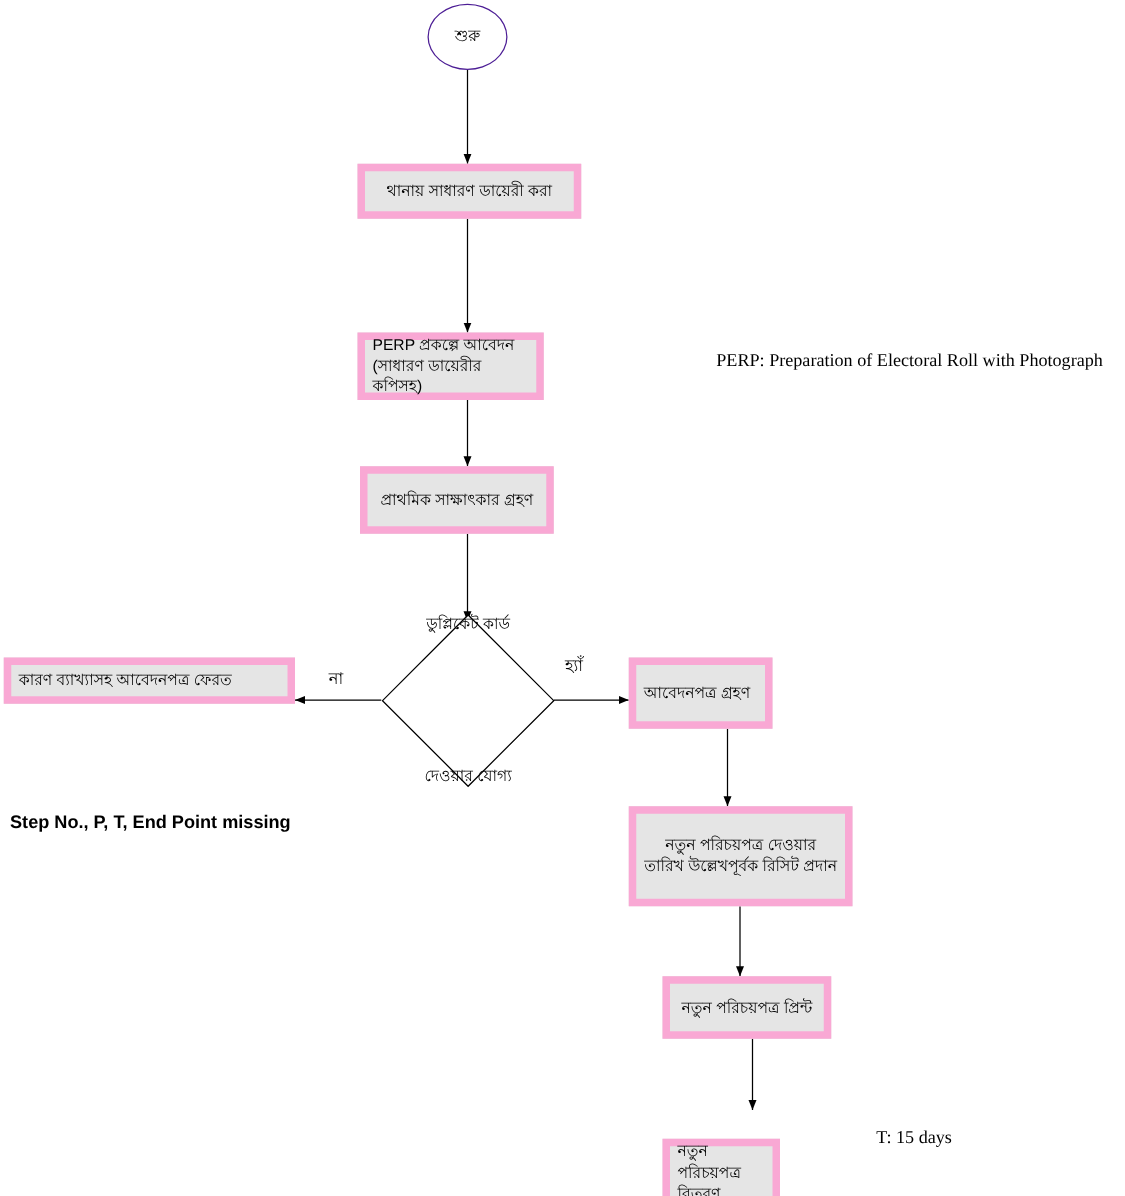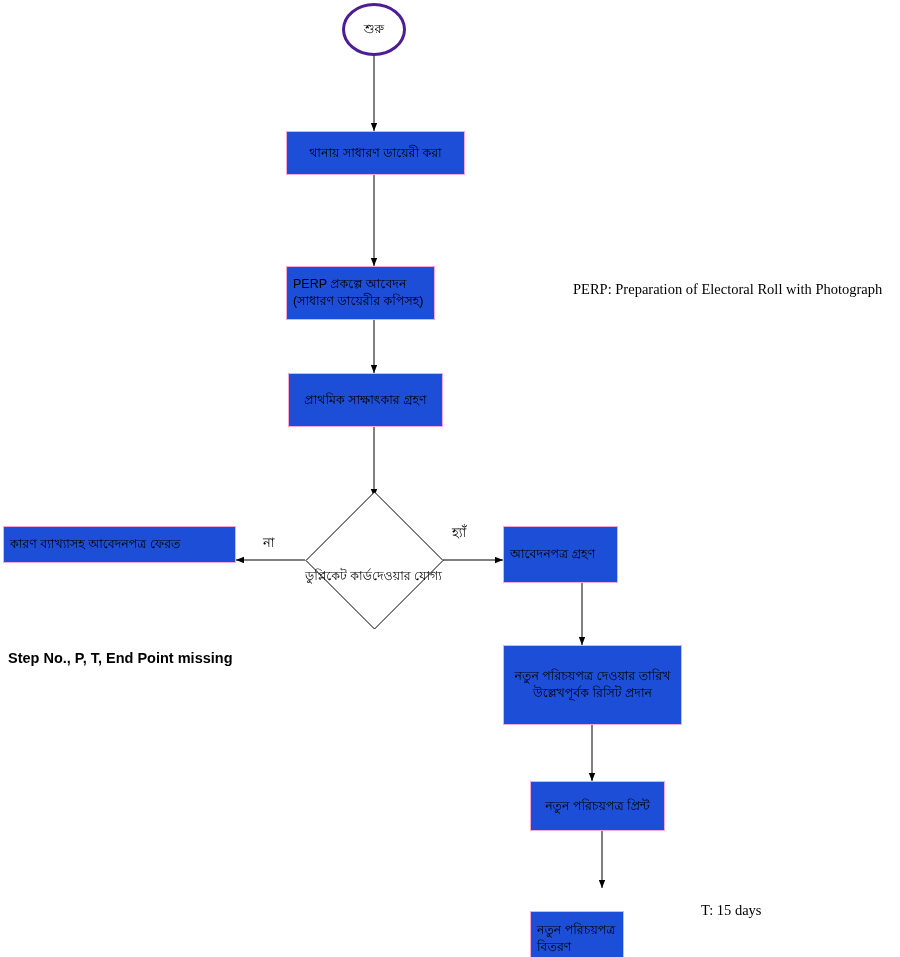--- a/index.html
+++ b/index.html
@@ -18,59 +18,59 @@
   #canvas {
     position: absolute;
     left: 0;
     top: 0;
     width: 900px;
     height: 957px;
   }
   .node {
     position: absolute;
     box-sizing: border-box;
-    border: 1px solid #f9a8d4;
-    background: #1d4ed8;
+    border: 6px solid #f9a8d4;
+    background: #e5e5e5;
     display: flex;
     align-items: center;
     justify-content: flex-start;
     padding: 2px 6px;
     font-family: "Liberation Sans", sans-serif;
     font-size: 12.5px;
     line-height: 1.35;
     color: #000000;
   }
   .node.center {
     justify-content: center;
     text-align: center;
   }
   .terminator {
     position: absolute;
     box-sizing: border-box;
-    border: 3px solid #4c1d95;
+    border: 1px solid #4c1d95;
     border-radius: 50%;
     background: #ffffff;
     display: flex;
     align-items: center;
     justify-content: center;
     font-size: 12.5px;
   }
   .decision {
     position: absolute;
   }
   .decision .diamond-label {
     position: absolute;
     left: 0;
-    top: 16px;
+    top: 0;
     width: 100%;
     height: 100%;
     display: flex;
-    flex-direction: row;
+    flex-direction: column;
     align-items: center;
-    justify-content: flex-start;
+    justify-content: space-between;
     text-align: center;
     font-size: 12.5px;
     line-height: 1.35;
   }
   .edge-label {
     position: absolute;
     font-size: 13px;
     font-family: "Liberation Sans", sans-serif;
     color: #000000;
     white-space: nowrap;

